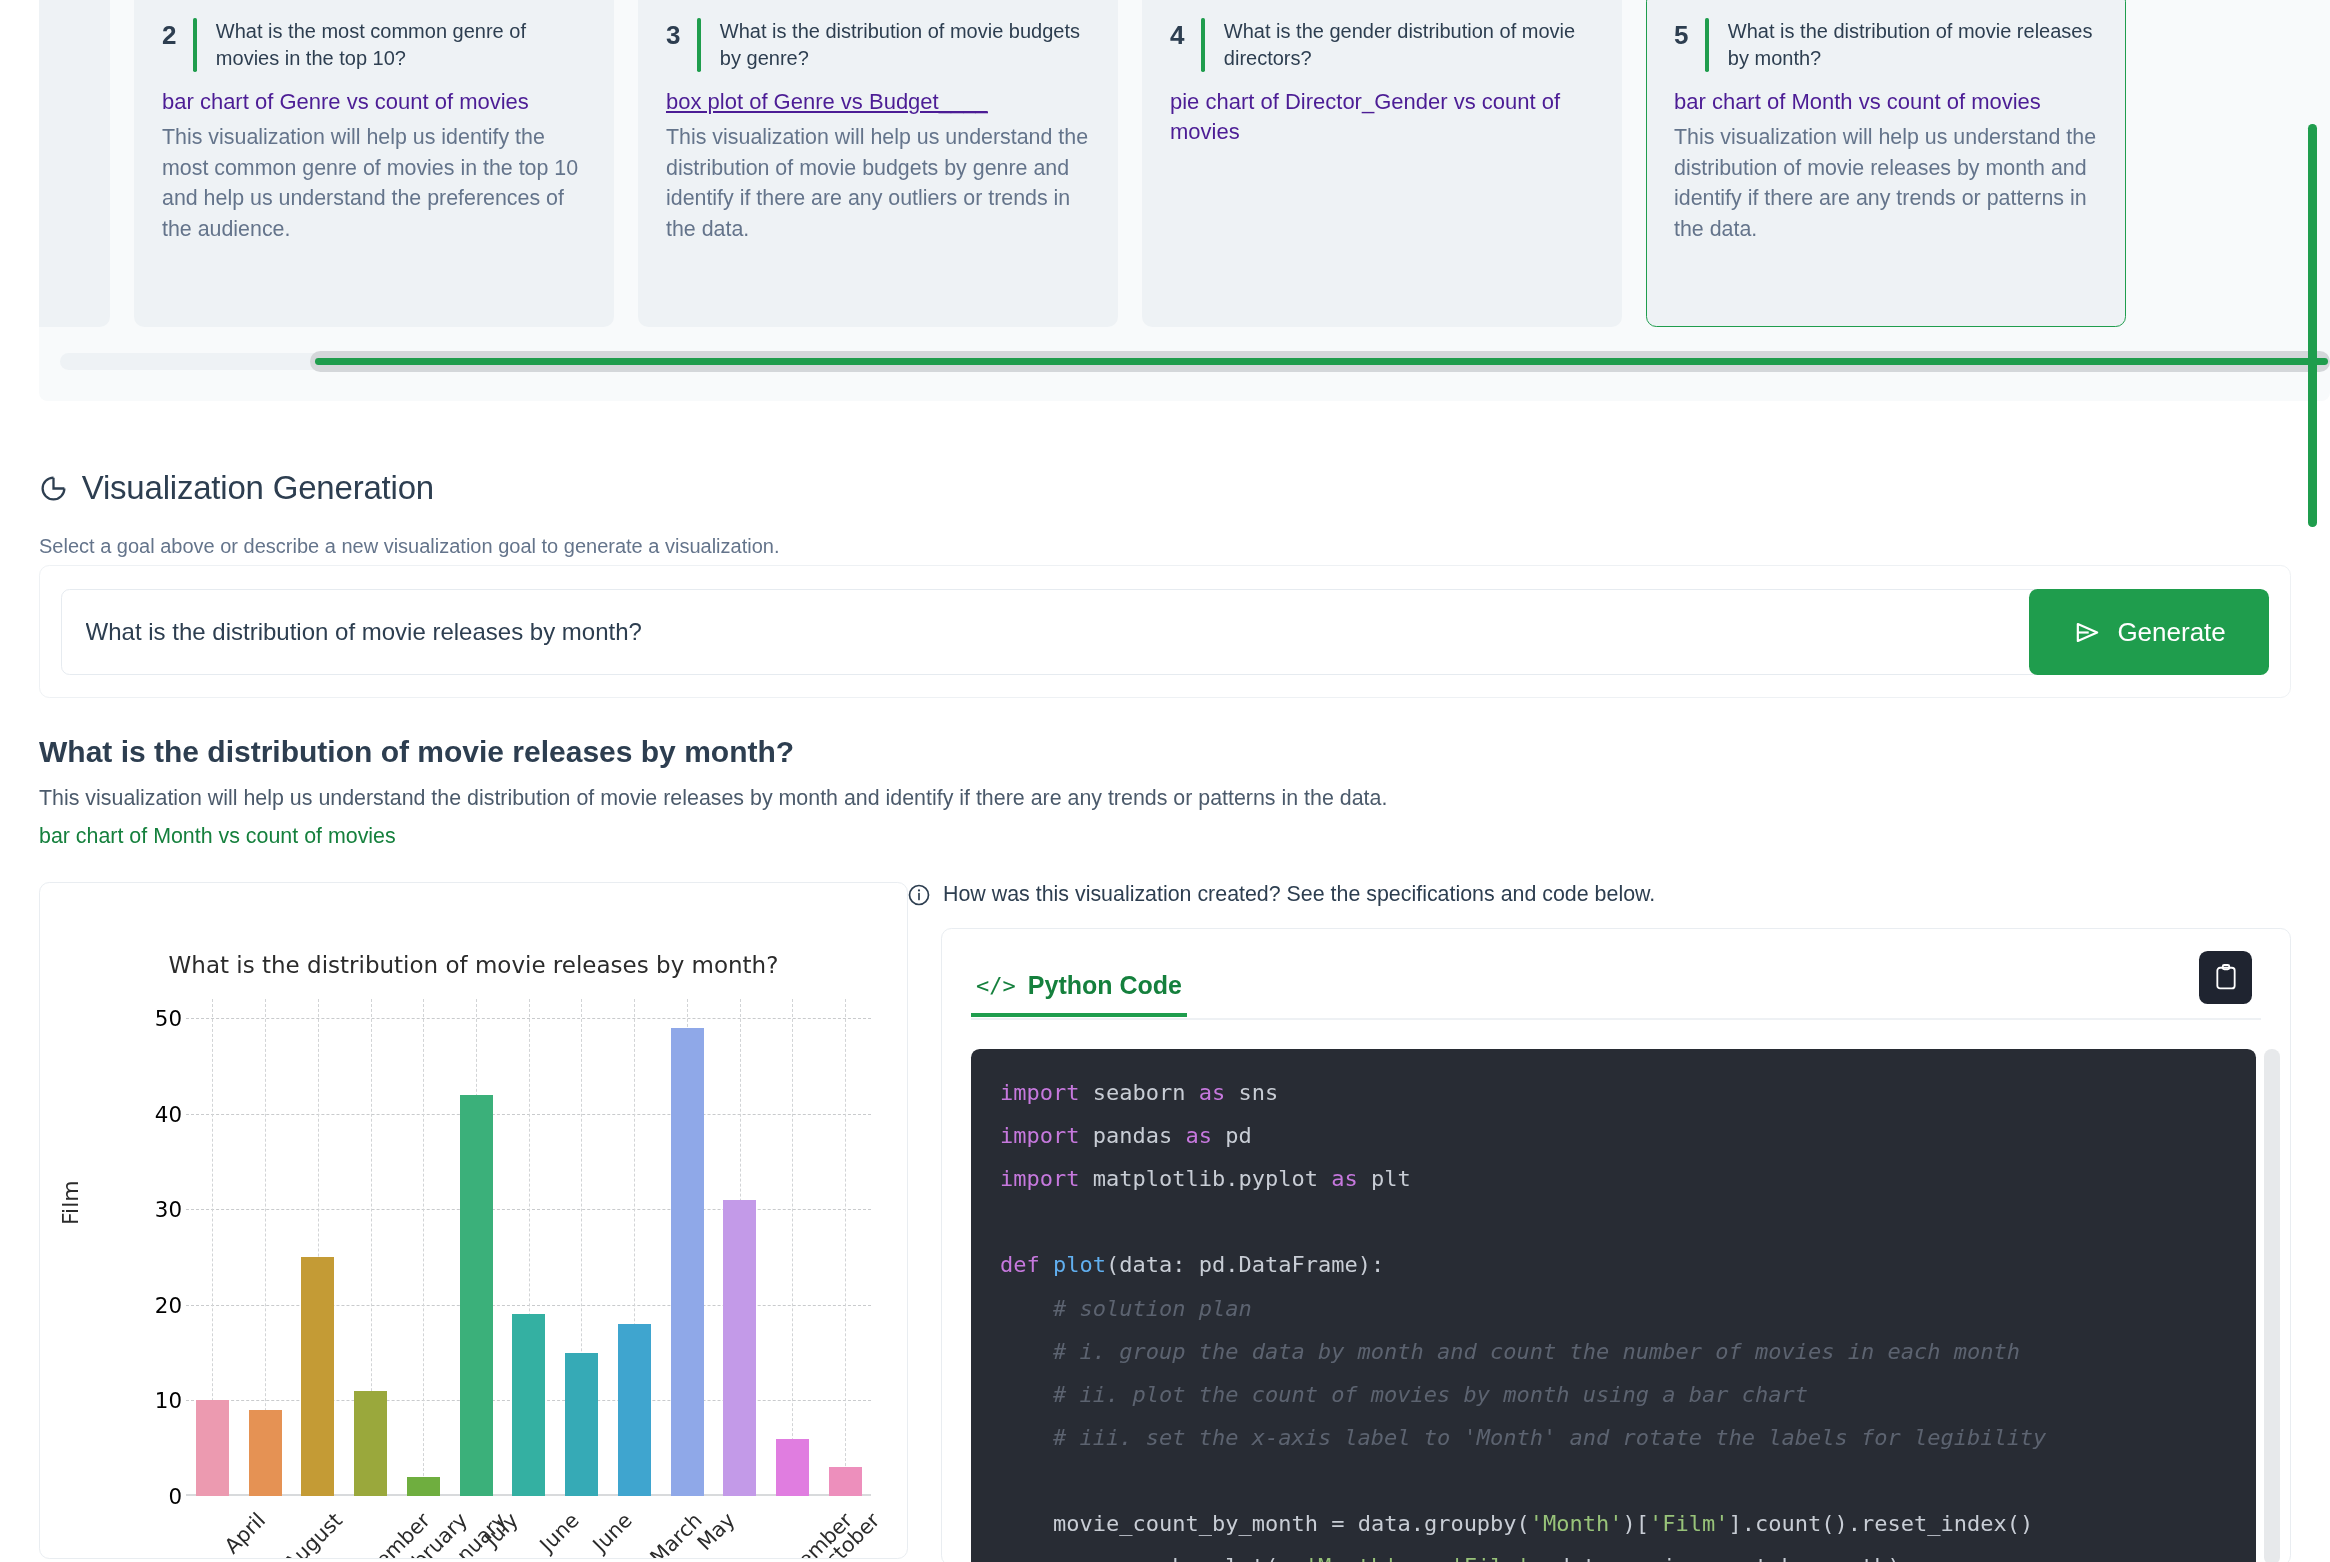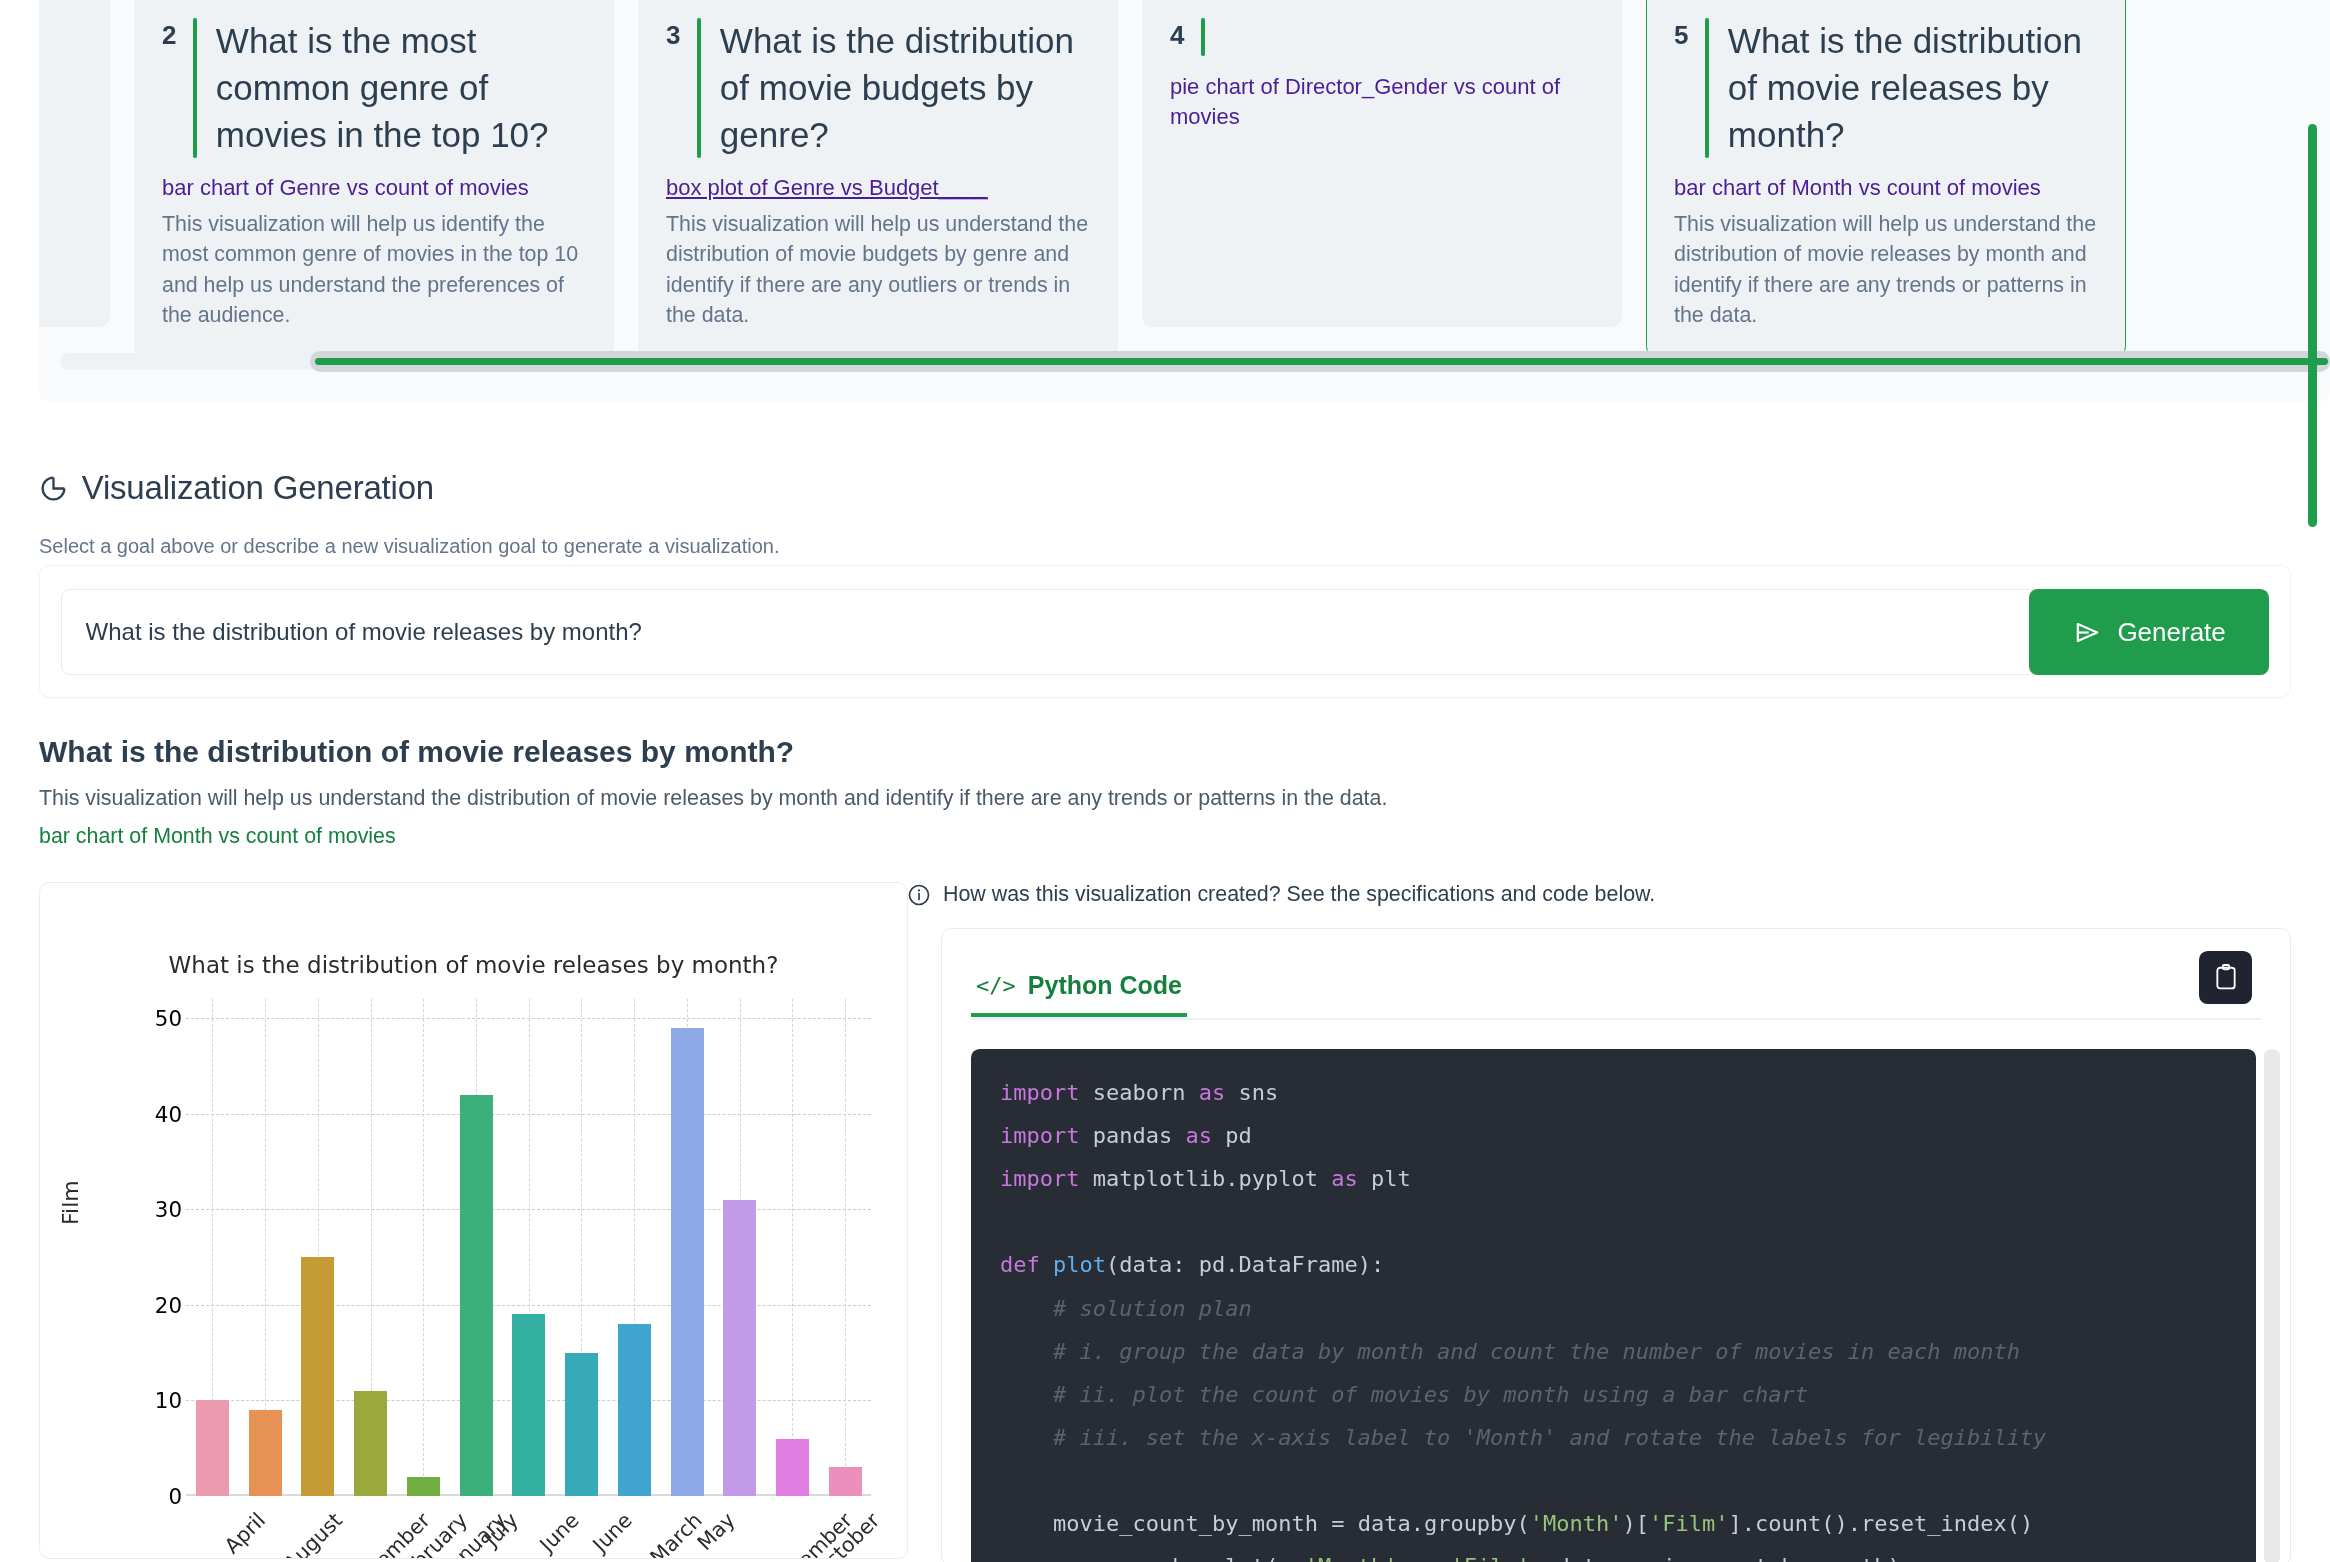--- a/index.html
+++ b/index.html
@@ -42,21 +42,21 @@
   .goal-num {
     font-size: 26px; font-weight: 700; color: #2d3e50;
     line-height: 1.33; padding-right: 17px;
   }
   .goal-bar {
     width: 3.4px; background: #1f9d4d; align-self: stretch;
     min-height: 38px; margin-right: 19px; border-radius: 1.7px;
     flex: 0 0 3.4px;
   }
   .goal-q {
-    font-size: 35px; color: #2d3e50; line-height: 1.33; font-weight: 400;
+    font-size: 20px; color: #2d3e50; line-height: 1.33; font-weight: 400;
     flex: 1;
   }
   .goal-viz {
     font-size: 22px; color: #4c1d95; line-height: 1.38; margin-bottom: 5.1px;
   }
   .goal-viz .uline { text-decoration: underline; }
   .goal-rationale {
     font-size: 21.4px; color: #64748b; line-height: 1.42;
   }
   
@@ -252,20 +252,21 @@
         <div class="goal-q">What is the distribution of movie budgets by genre?</div>
       </div>
       <div class="goal-viz"><span class="uline">box plot of Genre vs Budget____</span></div>
       <div class="goal-rationale">This visualization will help us understand the distribution of movie budgets by genre and identify if there are any outliers or trends in the data.</div>
     </div>
 
     <div class="goal-card">
       <div class="goal-head">
         <div class="goal-num">4</div>
         <div class="goal-bar"></div>
+        <div class="goal-q">What is the gender distribution of movie directors?</div>
       </div>
       <div class="goal-viz">pie chart of Director_Gender vs count of movies</div>
     </div>
 
     <div class="goal-card selected">
       <div class="goal-head">
         <div class="goal-num">5</div>
         <div class="goal-bar"></div>
         <div class="goal-q">What is the distribution of movie releases by month?</div>
       </div>

